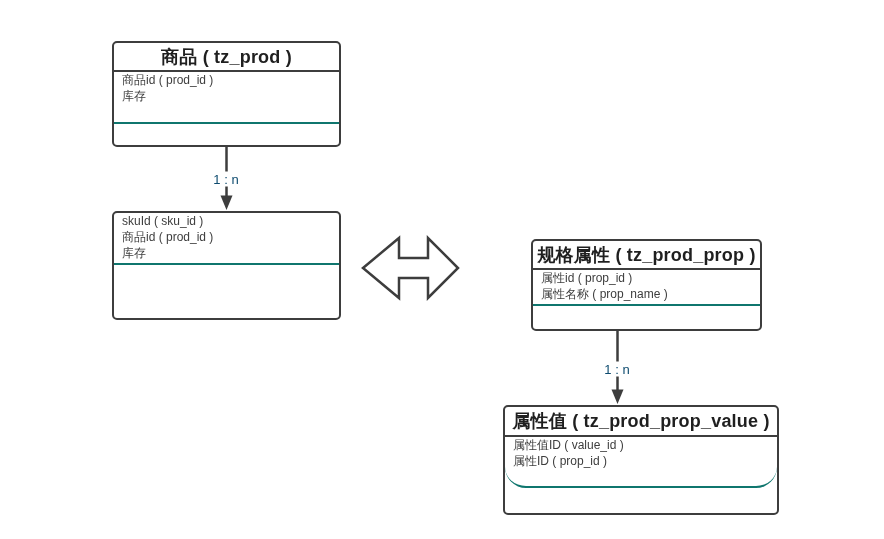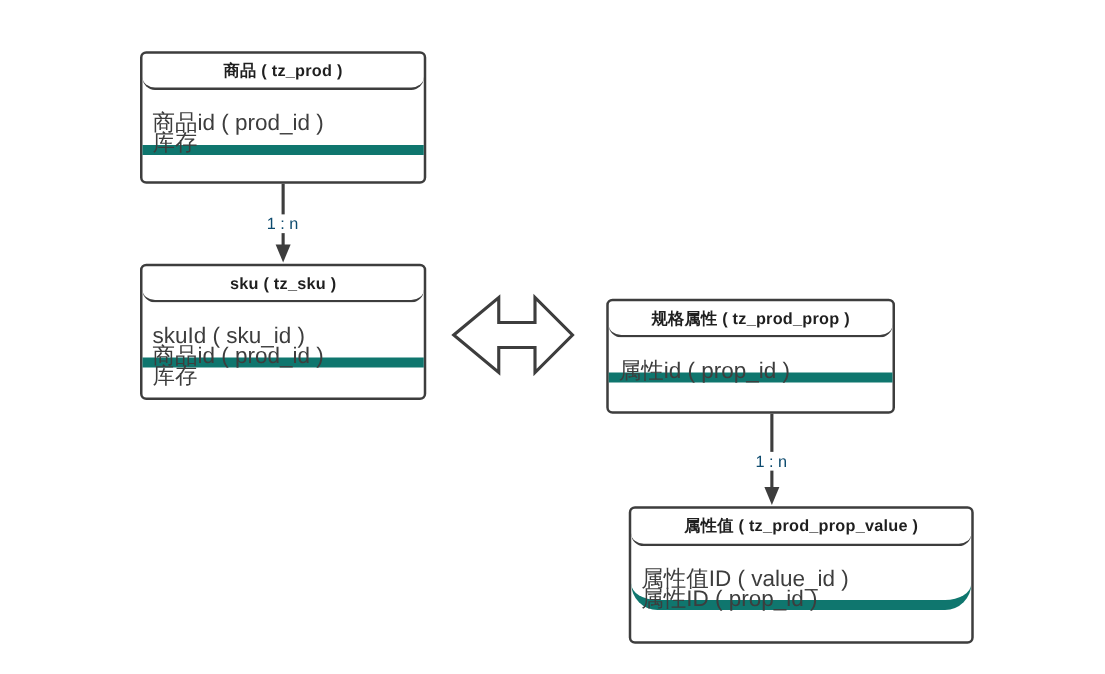--- a/index.html
+++ b/index.html
@@ -6,28 +6,27 @@
   .canvas {
     position:relative; width:884px; height:539px; background:#ffffff;
     font-family:"Liberation Sans","DejaVu Sans",sans-serif; overflow:hidden;
   }
   svg.overlay { position:absolute; left:0; top:0; width:884px; height:539px; }
   .entity {
     position:absolute; background:#ffffff; border:2px solid #3d3d3d;
     border-radius:5px; box-sizing:border-box; display:flex; flex-direction:column;
   }
   .entity-header {
-    border-bottom:2px solid #3d3d3d; font-weight:bold; font-size:13px; color:#1f1f1f;
+    border-bottom:2px solid #3d3d3d; font-weight:bold; font-size:18px; color:#1f1f1f;
     display:flex; align-items:center; justify-content:center; box-sizing:border-box;
     letter-spacing:0.2px;
-    border-radius:10px;
   }
   .entity-fields {
-    border-bottom:8px solid #0f766e; font-size:18px; color:#3d3d3d;
-    padding:18px 6px 0 8px; line-height:16px; box-sizing:border-box;
+    border-bottom:2px solid #0f766e; font-size:12px; color:#3d3d3d;
+    padding:0 6px 0 8px; line-height:16px; box-sizing:border-box;
   }
   .field-row { white-space:nowrap; }
   .entity-footer { flex:1 1 auto; }
   .edge-label {
     position:absolute; transform:translate(-50%,-50%);
     background:#ffffff; padding:0 3px; font-size:13px; color:#0c4a6e; white-space:nowrap;
   }
 </style>
 </head>
 <body>
@@ -52,33 +51,33 @@
   <div class="entity" style="left:112px; top:41px; width:229px; height:106px;">
     <div class="entity-header" style="height:29px;">商品 ( tz_prod )</div>
     <div class="entity-fields" style="height:52px;">
       <div class="field-row">商品id ( prod_id )</div>
       <div class="field-row">库存</div>
     </div>
     <div class="entity-footer"></div>
   </div>
 
   <div class="entity" style="left:112px; top:211px; width:229px; height:109px;">
-    <div class="entity-header" style="height:29px;">sku ( tz_sku )</div>
     <div class="entity-fields" style="height:52px;">
       <div class="field-row">skuId ( sku_id )</div>
       <div class="field-row">商品id ( prod_id )</div>
       <div class="field-row">库存</div>
     </div>
     <div class="entity-footer"></div>
   </div>
 
-  <div class="entity" style="left:485px; top:239px; width:231px; height:92px;">
+  <div class="entity" style="left:531px; top:239px; width:231px; height:92px;">
     <div class="entity-header" style="height:29px;">规格属性 ( tz_prod_prop )</div>
     <div class="entity-fields" style="height:36px;">
       <div class="field-row">属性id ( prop_id )</div>
+      <div class="field-row">属性名称 ( prop_name )</div>
     </div>
     <div class="entity-footer"></div>
   </div>
 
   <div class="entity" style="left:503px; top:405px; width:276px; height:110px;">
     <div class="entity-header" style="height:30px;">属性值 ( tz_prod_prop_value )</div>
     <div class="entity-fields" style="height:51px;border-radius:21px;">
       <div class="field-row">属性值ID ( value_id )</div>
       <div class="field-row">属性ID ( prop_id )</div>
     </div>

